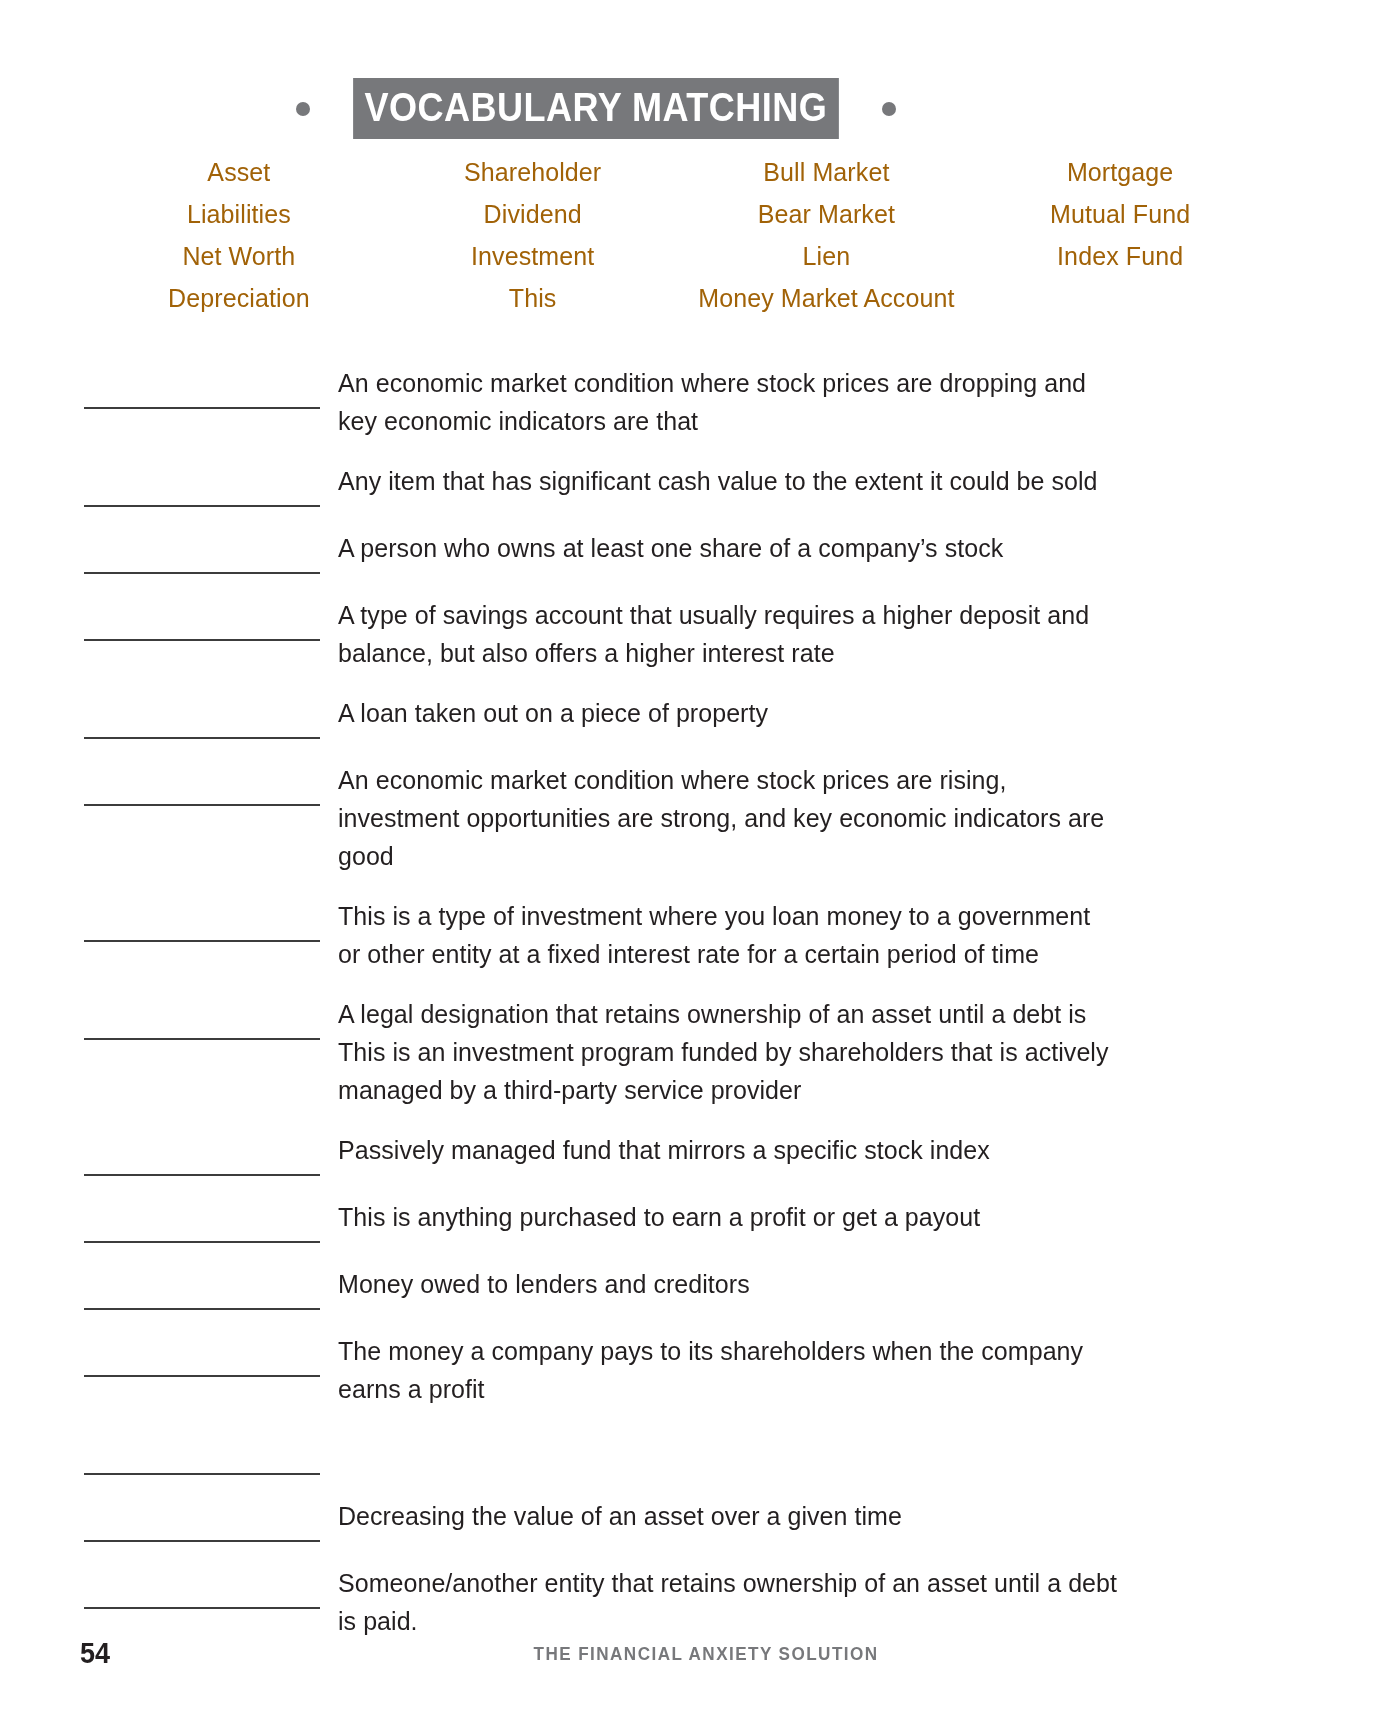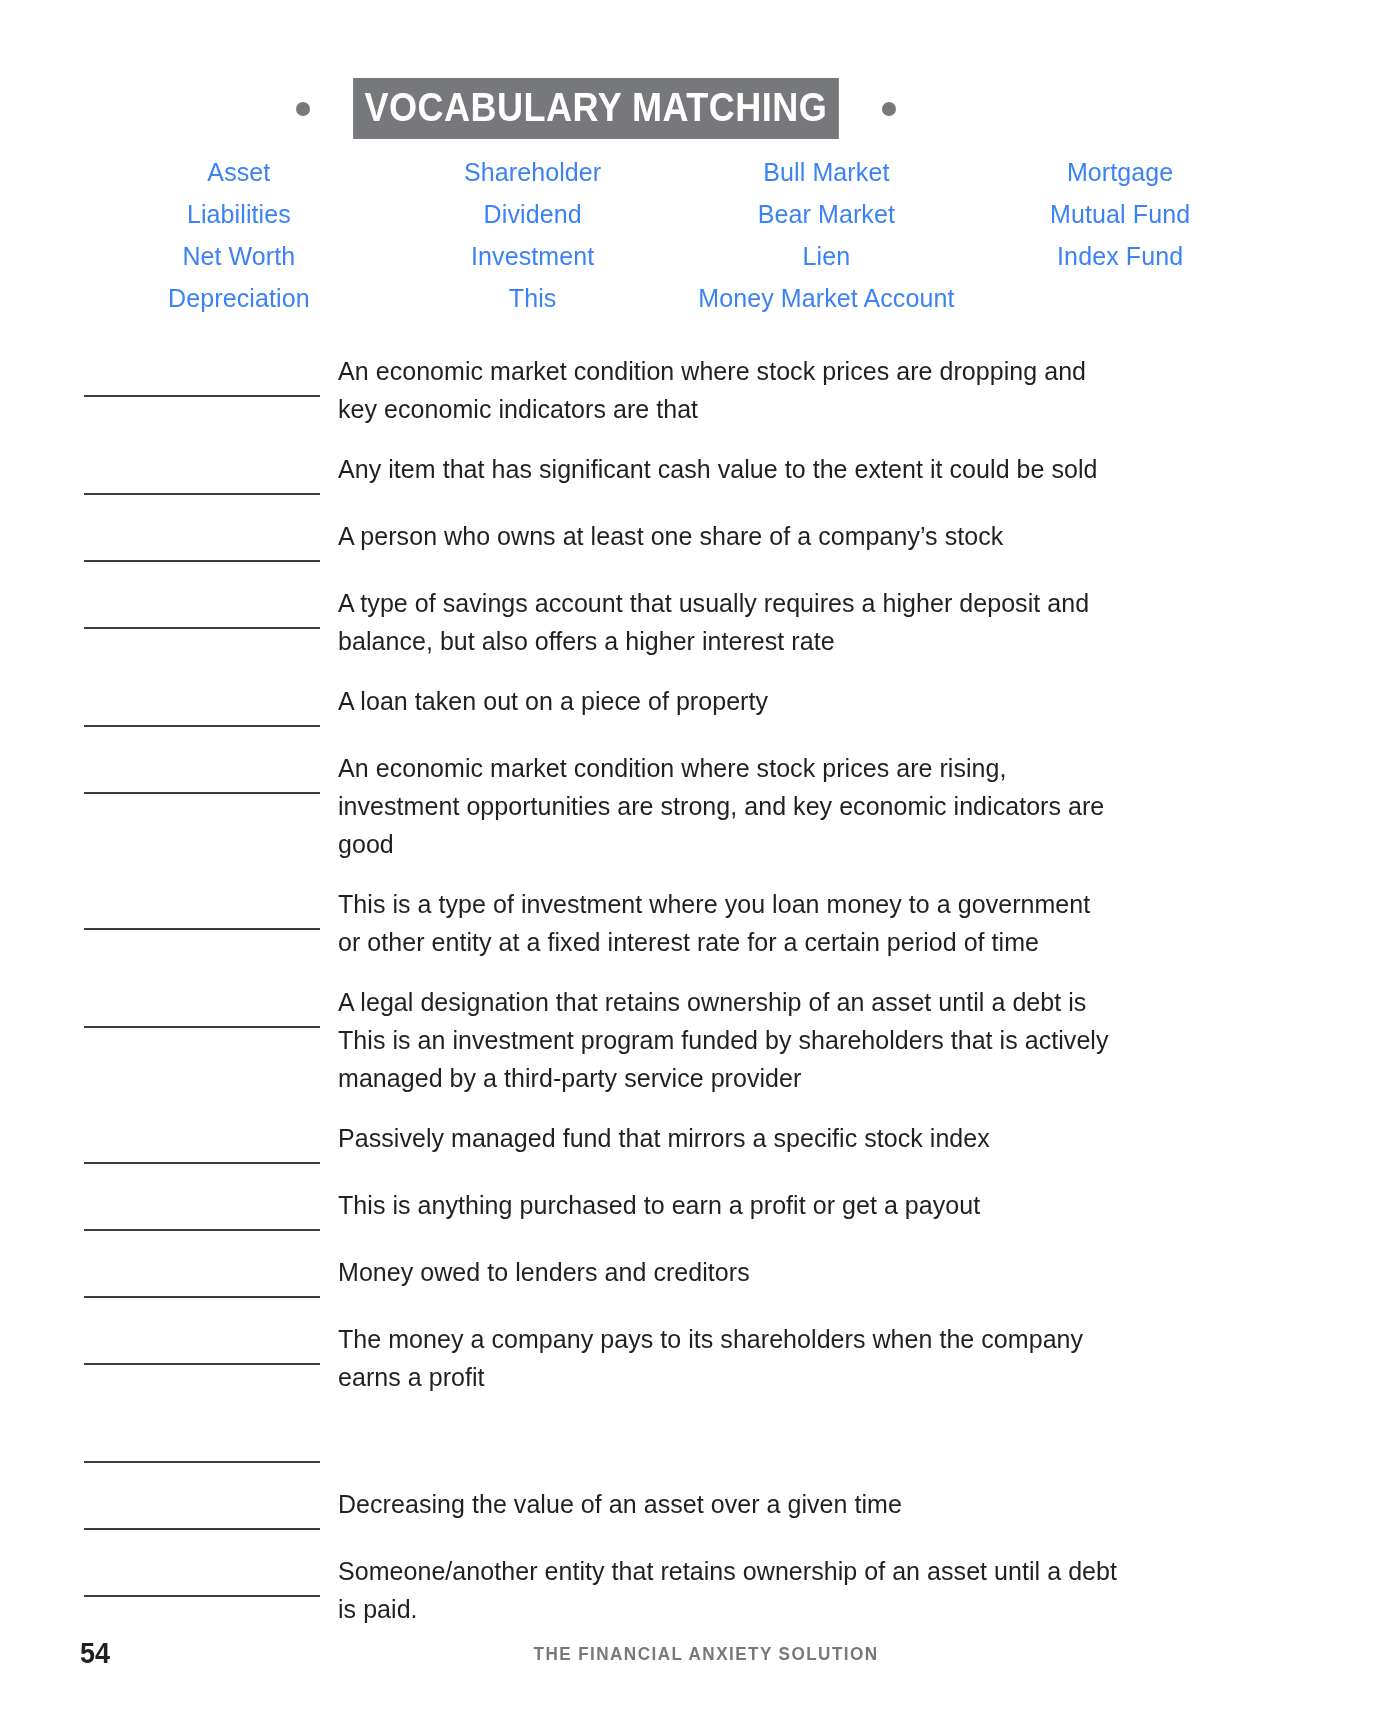--- a/index.html
+++ b/index.html
@@ -62,30 +62,30 @@
     left: 92px;
     width: 1175px;
     display: grid;
     grid-template-columns: repeat(4, 1fr);
     row-gap: 17px;
   }
   .wordbank-cell {
     text-align: center;
     font-size: 25px;
     line-height: 1;
-    color: #3b82f6;
+    color: #a16207;
     letter-spacing: 0.1px;
     white-space: nowrap;
   }
   .wordbank-cell.empty { visibility: hidden; }
 
   
   .defs {
     position: absolute;
-    top: 352px;
+    top: 364px;
     left: 84px;
     width: 1230px;
   }
   .def-row {
     display: flex;
     align-items: flex-start;
     margin-bottom: 22px;
   }
   .def-blank {
     flex: 0 0 236px;

